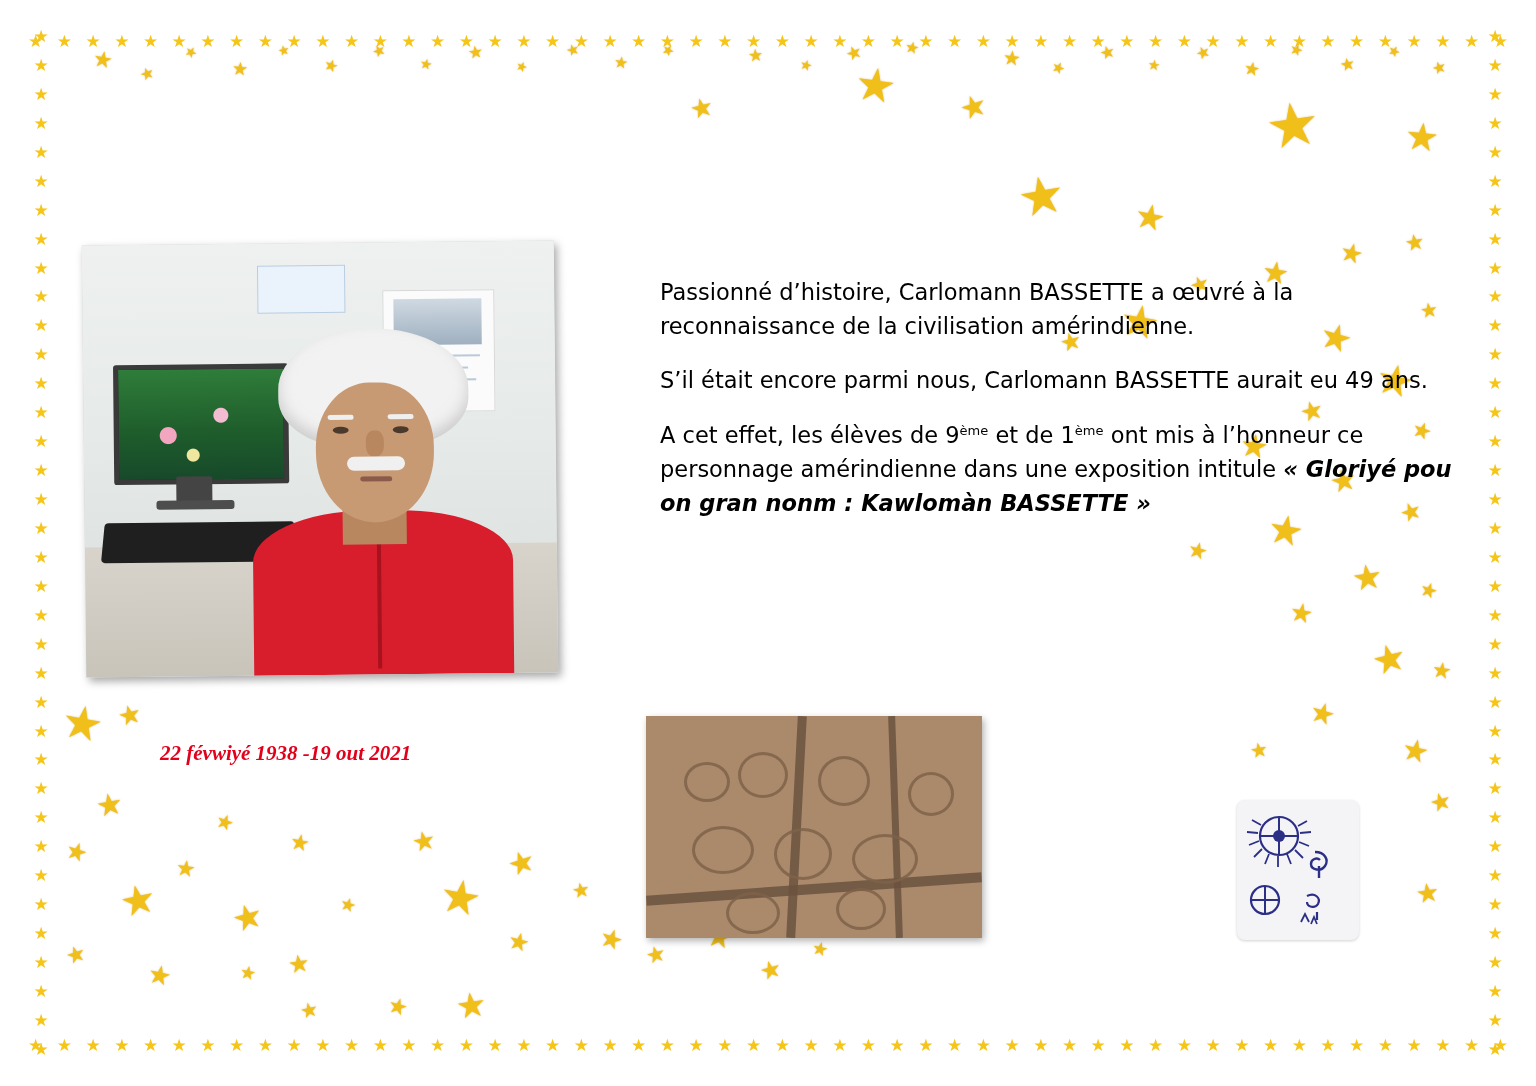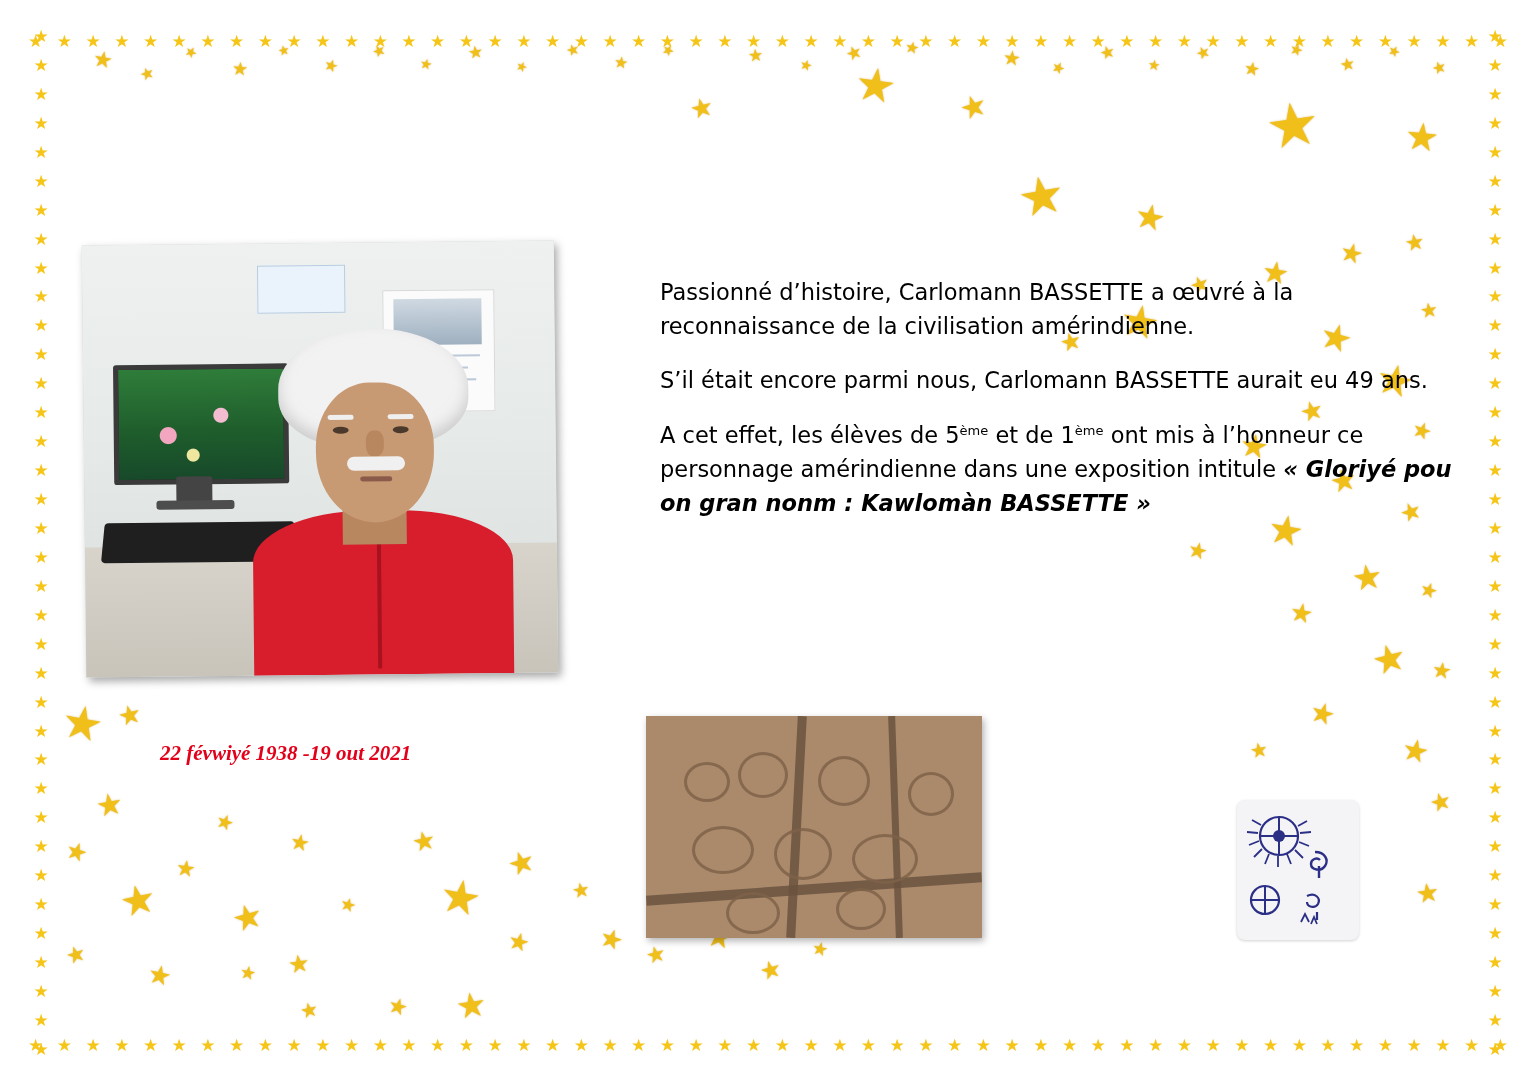--- a/index.html
+++ b/index.html
@@ -573,21 +573,21 @@
   </div>
 
   <div class="caption-box">
     <span class="caption-text">22 févwiyé 1938 -19 out 2021</span>
   </div>
 
   <div class="body-col">
     <p>Passionné d’histoire, Carlomann BASSETTE a œuvré à la reconnaissance de la civilisation amérindienne.</p>
     <p>S’il était encore parmi nous, Carlomann BASSETTE aurait eu 49 ans.</p>
     <p>
-      <span>A cet effet, les élèves de 5</span><sup>ème</sup><span> et de 1</span><sup>ème</sup><span> ont mis à l’honneur ce personnage amérindienne dans une exposition intitule </span><span class="bi">« Gloriyé pou on gran nonm : Kawlomàn BASSETTE »</span>
+      <span>A cet effet, les élèves de 9</span><sup>ème</sup><span> et de 1</span><sup>ème</sup><span> ont mis à l’honneur ce personnage amérindienne dans une exposition intitule </span><span class="bi">« Gloriyé pou on gran nonm : Kawlomàn BASSETTE »</span>
     </p>
   </div>
 
   <div class="rock-photo">
     <div class="rock-bg"></div>
     <div class="crack" style="left:0;top:168px;width:336px;height:10px;transform:rotate(-4deg);"></div>
     <div class="crack" style="left:146px;top:0;width:9px;height:222px;transform:rotate(3deg);"></div>
     <div class="crack" style="left:246px;top:0;width:7px;height:222px;transform:rotate(-2deg);"></div>
     <div class="glyph" style="left:38px;top:46px;width:40px;height:34px;"></div>
     <div class="glyph" style="left:92px;top:36px;width:44px;height:40px;"></div>

